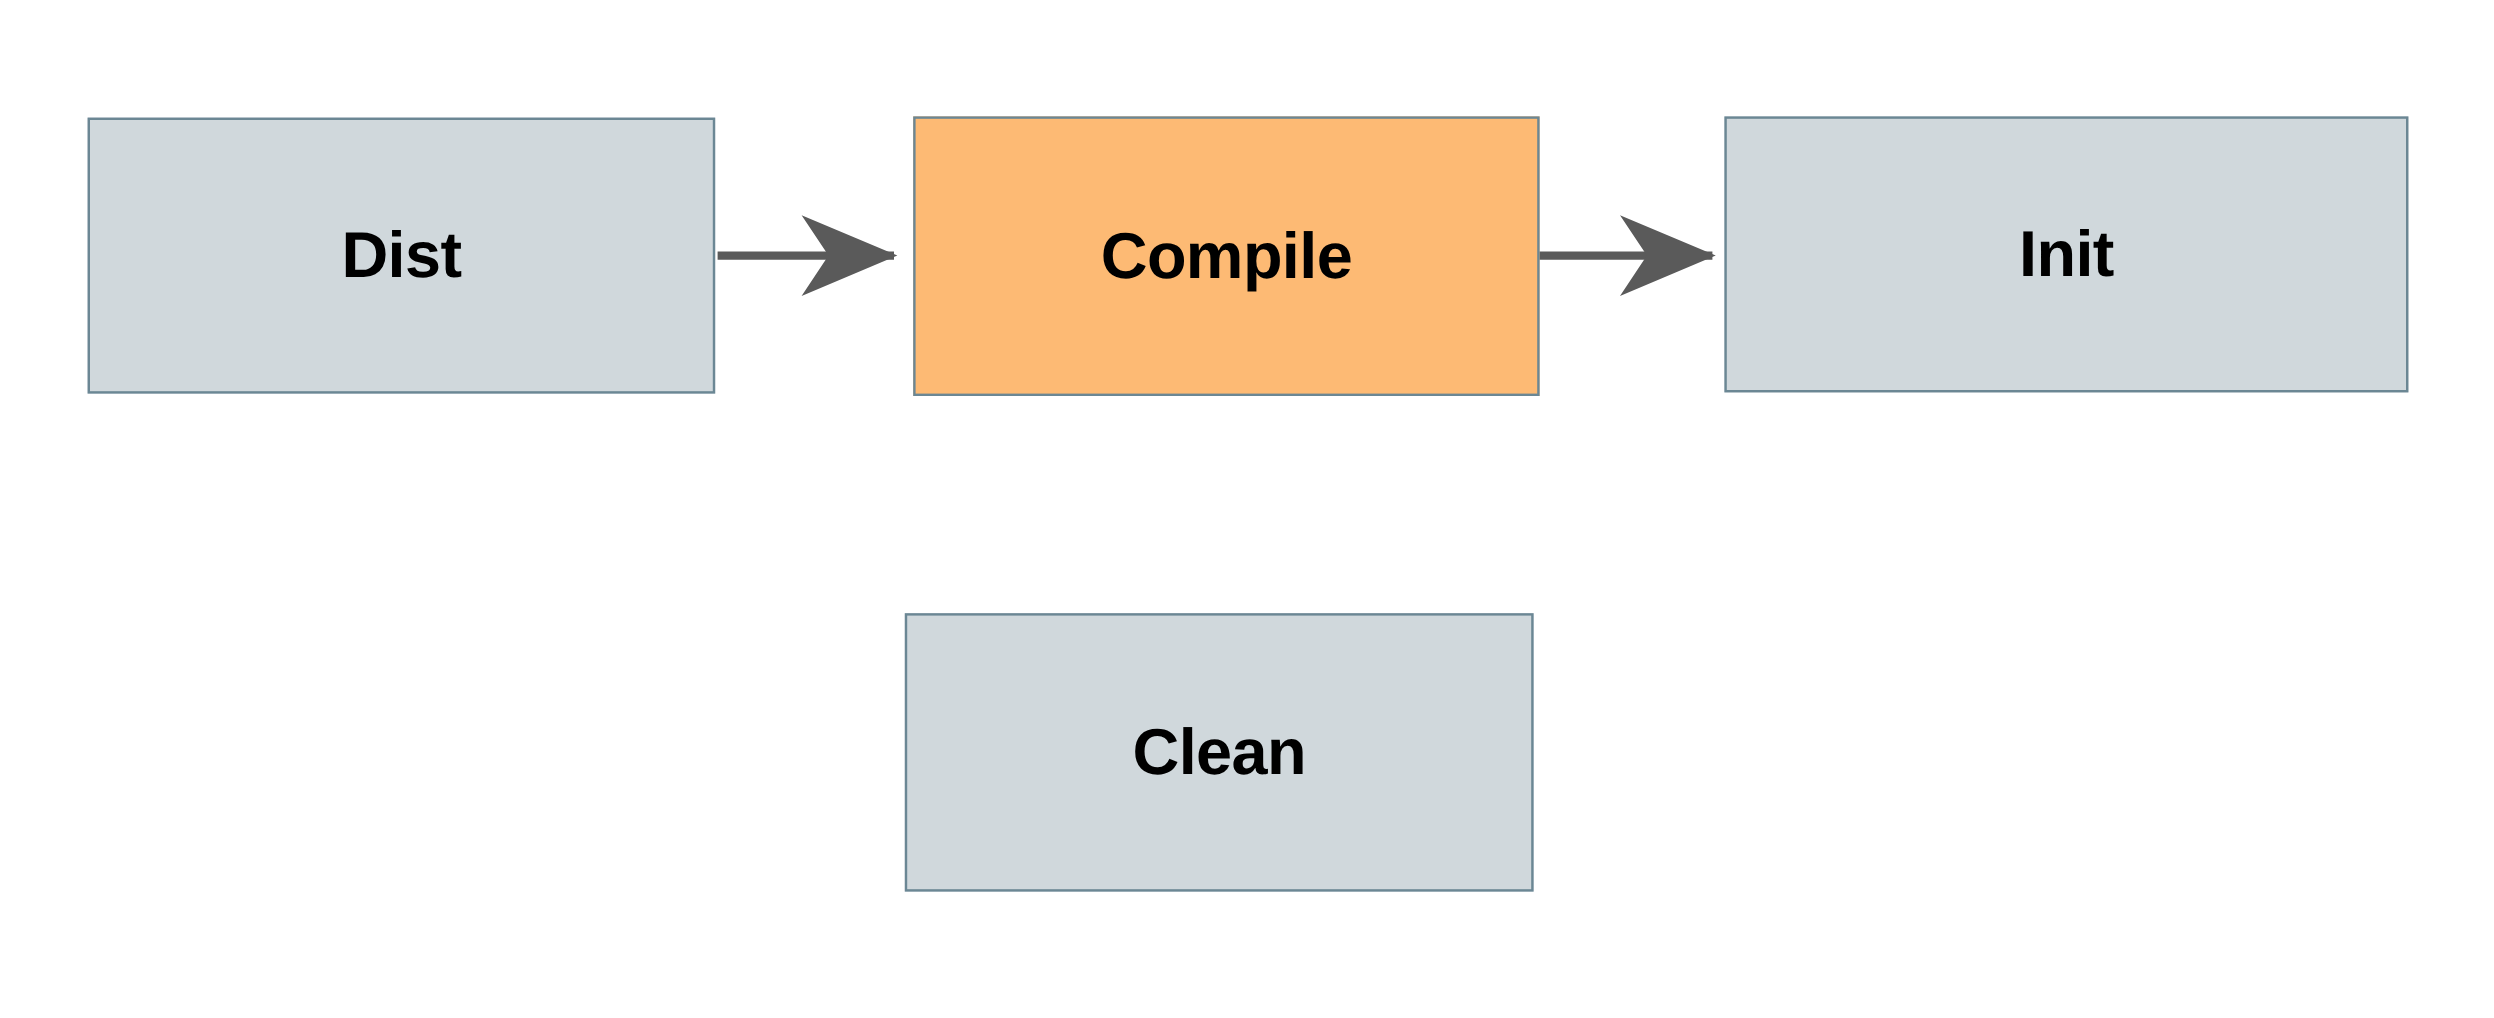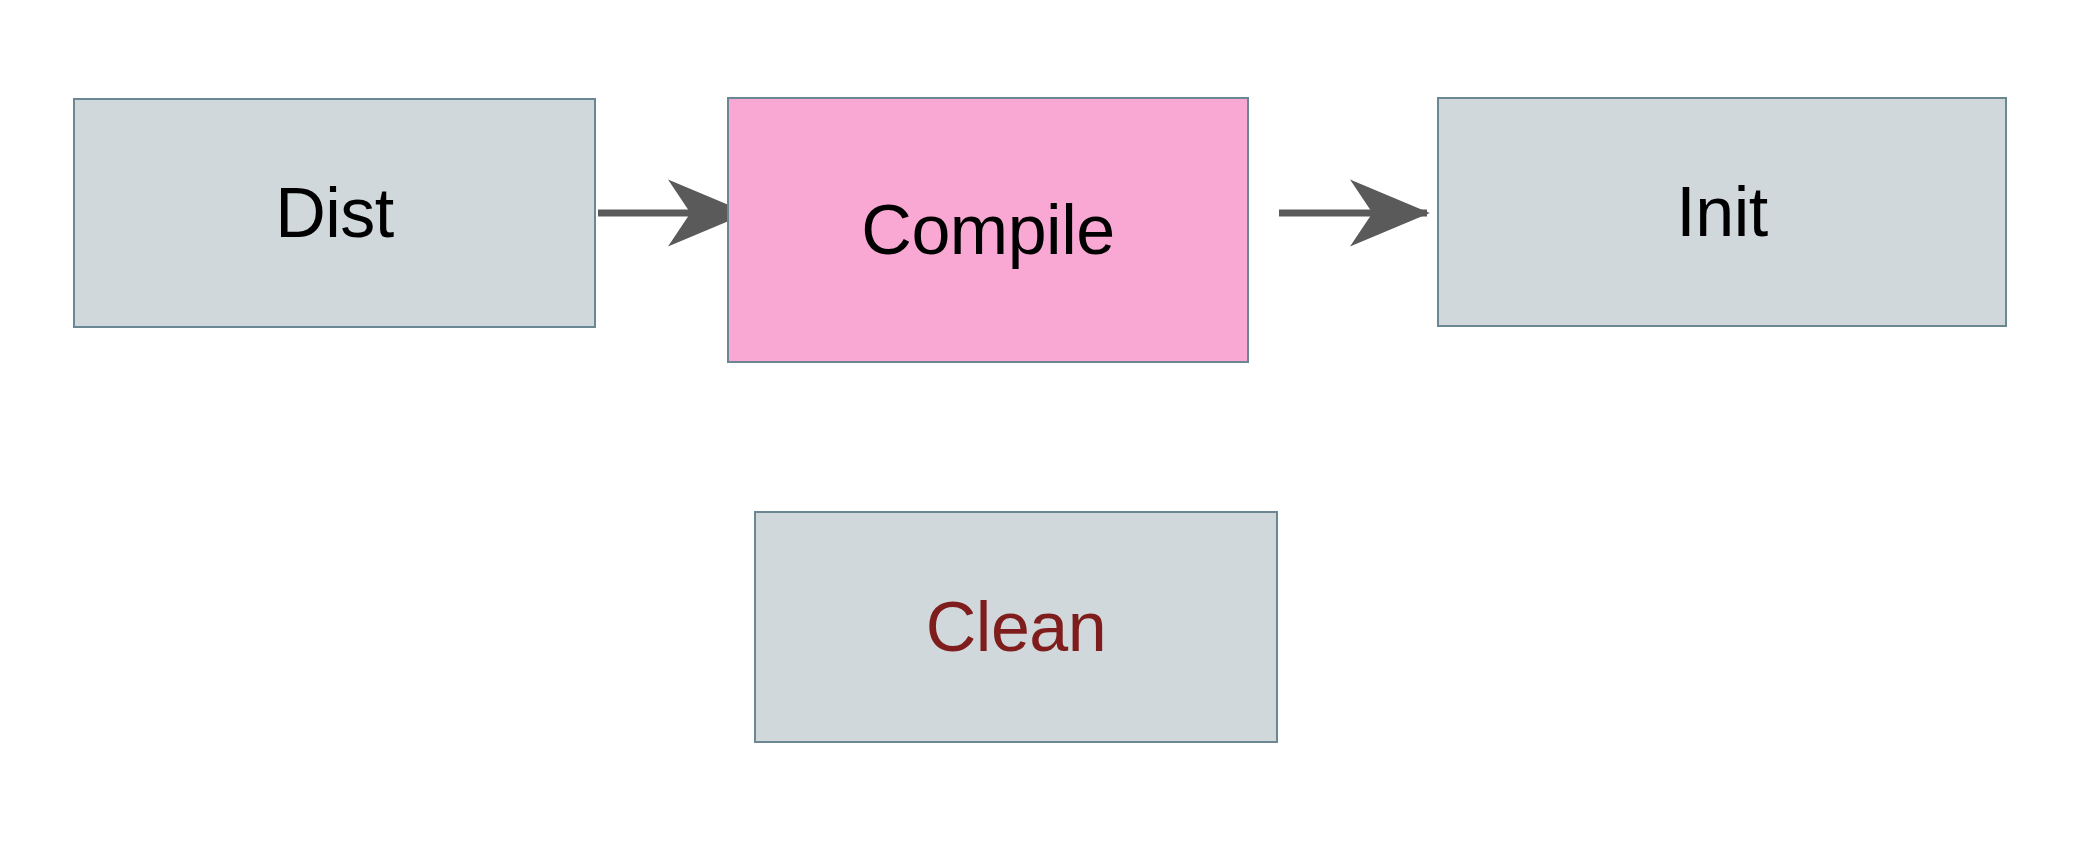--- a/index.html
+++ b/index.html
@@ -24,23 +24,23 @@
     box-sizing: border-box;
     background: #d0d8dc;
     border: 2px solid #6b8794;
     display: flex;
     align-items: center;
     justify-content: center;
     user-select: none;
   }
   .node-label {
     font-family: "Liberation Sans", sans-serif;
-    font-size: 70px;
+    font-size: 54px;
     line-height: 1;
-    font-weight: 400;
+    font-weight: 700;
     color: #000000;
     letter-spacing: -0.5px;
     white-space: nowrap;
     text-align: right;
   }
   .edge-layer {
     position: absolute;
     left: 0;
     top: 0;
     width: 2078px;
@@ -72,25 +72,25 @@
     </g>
   </svg>
 
   <div class="edge-hit" style="left:598px; top:196px; width:155px;"></div>
   <div class="edge-hit" style="left:1279px; top:196px; width:156px;"></div>
 
   <div class="node" style="left: 73px; top: 98px; width: 523px; height: 230px; background: rgb(208, 216, 220); border-color: rgb(107, 135, 148);">
     <span class="node-label" style="color: rgb(0, 0, 0);">Dist</span>
   </div>
 
-  <div class="node" style="left: 727px; top: 97px; width: 522px; height: 266px; background: #f9a8d4; border-color: rgb(107, 135, 148);">
+  <div class="node" style="left: 761px; top: 97px; width: 522px; height: 233px; background: #fdba74; border-color: rgb(107, 135, 148);">
     <span class="node-label" style="color: rgb(0, 0, 0);">Compile</span>
   </div>
 
   <div class="node" style="left: 1437px; top: 97px; width: 570px; height: 230px; background: rgb(208, 216, 220); border-color: rgb(107, 135, 148);">
     <span class="node-label" style="color: rgb(0, 0, 0);">Init</span>
   </div>
 
   <div class="node" style="left: 754px; top: 511px; width: 524px; height: 232px; background: rgb(208, 216, 220); border-color: rgb(107, 135, 148);">
-    <span class="node-label" style="color: #7f1d1d;">Clean</span>
+    <span class="node-label" style="color: #000000;">Clean</span>
   </div>
 
 </div>
 
 </body></html>

